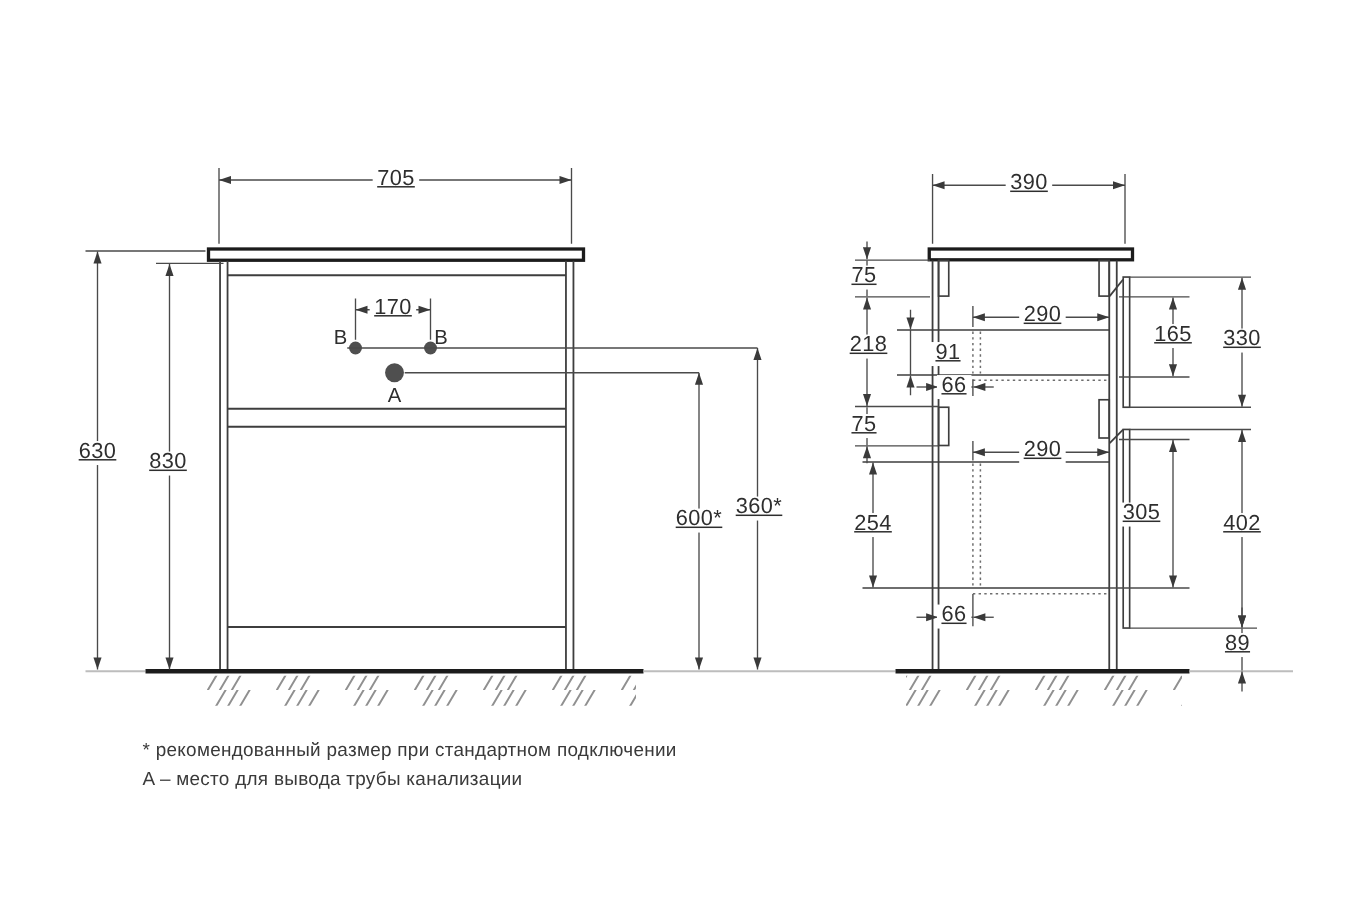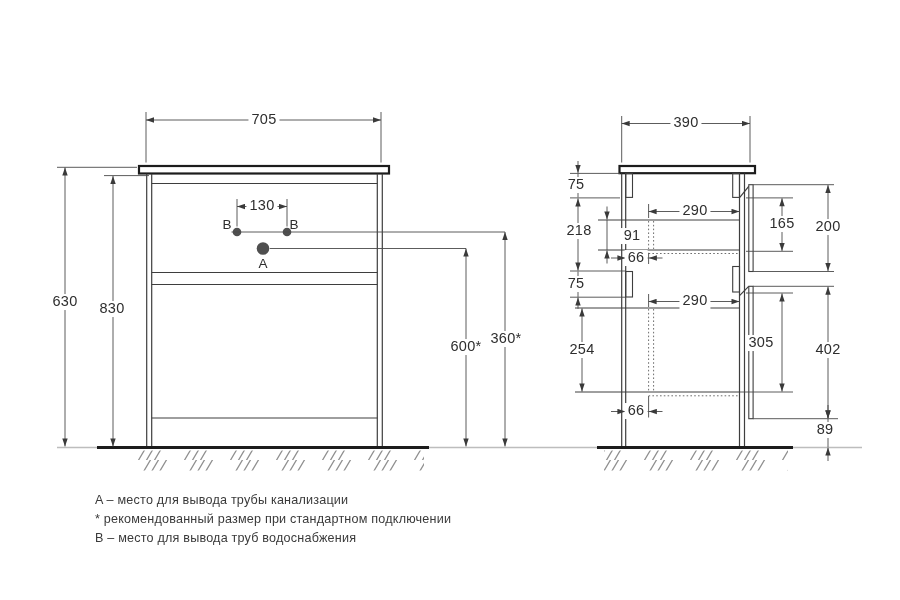--- a/index.html
+++ b/index.html
@@ -1,21 +1,21 @@
 <!DOCTYPE html>
 <html><head>
 <meta charset="utf-8">
 <style>
   html,body{margin:0;padding:0;background:#ffffff;}
   .stage{position:relative;width:900px;height:600px;background:#ffffff;overflow:hidden;
          font-family:"Liberation Sans",sans-serif;}
   .stage svg{position:absolute;left:0;top:0;}
   .dim-label{position:absolute;transform:translate(-50%,-50%);background:#ffffff;
              padding:0 3px;font-size:14.5px;line-height:1.1;color:#2e2e2e;
-             white-space:nowrap;letter-spacing:.3px;}
+             white-space:nowrap;letter-spacing:.3px;text-decoration:underline;}
   .point-label{position:absolute;transform:translate(-50%,-50%);font-size:13.5px;
                color:#2e2e2e;line-height:1;}
   .footnotes{position:absolute;left:95px;top:491px;font-size:12.6px;color:#3a3a3a;
              line-height:19px;letter-spacing:.2px;}
 </style>
 </head>
 <body>
 
 <div class="stage">
 
@@ -161,42 +161,41 @@
 
     <line x1="828" y1="419" x2="828" y2="447"></line>
     <line x1="828" y1="405" x2="828" y2="418.4" marker-end="url(#ar)"></line>
     <line x1="828" y1="461" x2="828" y2="447.6" marker-end="url(#ar)"></line>
   </g>
 </svg>
 
 <span class="dim-label" style="left:264px;top:120px">705</span>
 <span class="dim-label" style="left:65px;top:302px">630</span>
 <span class="dim-label" style="left:112px;top:309px">830</span>
-<span class="dim-label" style="left:262px;top:206px">130</span>
+<span class="dim-label" style="left:262px;top:206px">170</span>
 <span class="dim-label" style="left:466px;top:347px">600*</span>
 <span class="dim-label" style="left:506px;top:339px">360*</span>
 <span class="point-label" style="left:227px;top:225px">B</span>
 <span class="point-label" style="left:294px;top:225px">B</span>
 <span class="point-label" style="left:263px;top:264px">A</span>
 
 <span class="dim-label" style="left:686px;top:123px">390</span>
 <span class="dim-label" style="left:576px;top:185px">75</span>
 <span class="dim-label" style="left:579px;top:231px">218</span>
 <span class="dim-label" style="left:632px;top:236px">91</span>
 <span class="dim-label" style="left:695px;top:211px">290</span>
 <span class="dim-label" style="left:636px;top:258px">66</span>
 <span class="dim-label" style="left:782px;top:224px">165</span>
-<span class="dim-label" style="left:828px;top:227px">200</span>
+<span class="dim-label" style="left:828px;top:227px">330</span>
 <span class="dim-label" style="left:576px;top:284px">75</span>
 <span class="dim-label" style="left:695px;top:301px">290</span>
 <span class="dim-label" style="left:582px;top:350px">254</span>
 <span class="dim-label" style="left:761px;top:343px">305</span>
 <span class="dim-label" style="left:828px;top:350px">402</span>
 <span class="dim-label" style="left:636px;top:411px">66</span>
 <span class="dim-label" style="left:825px;top:430px">89</span>
 
 <div class="footnotes">
+  <div>* рекомендованный размер при стандартном подключении</div>
   <div>A – место для вывода трубы канализации</div>
-  <div>* рекомендованный размер при стандартном подключении</div>
-  <div>B – место для вывода труб водоснабжения</div>
 </div>
 
 </div>
 
 </body></html>

